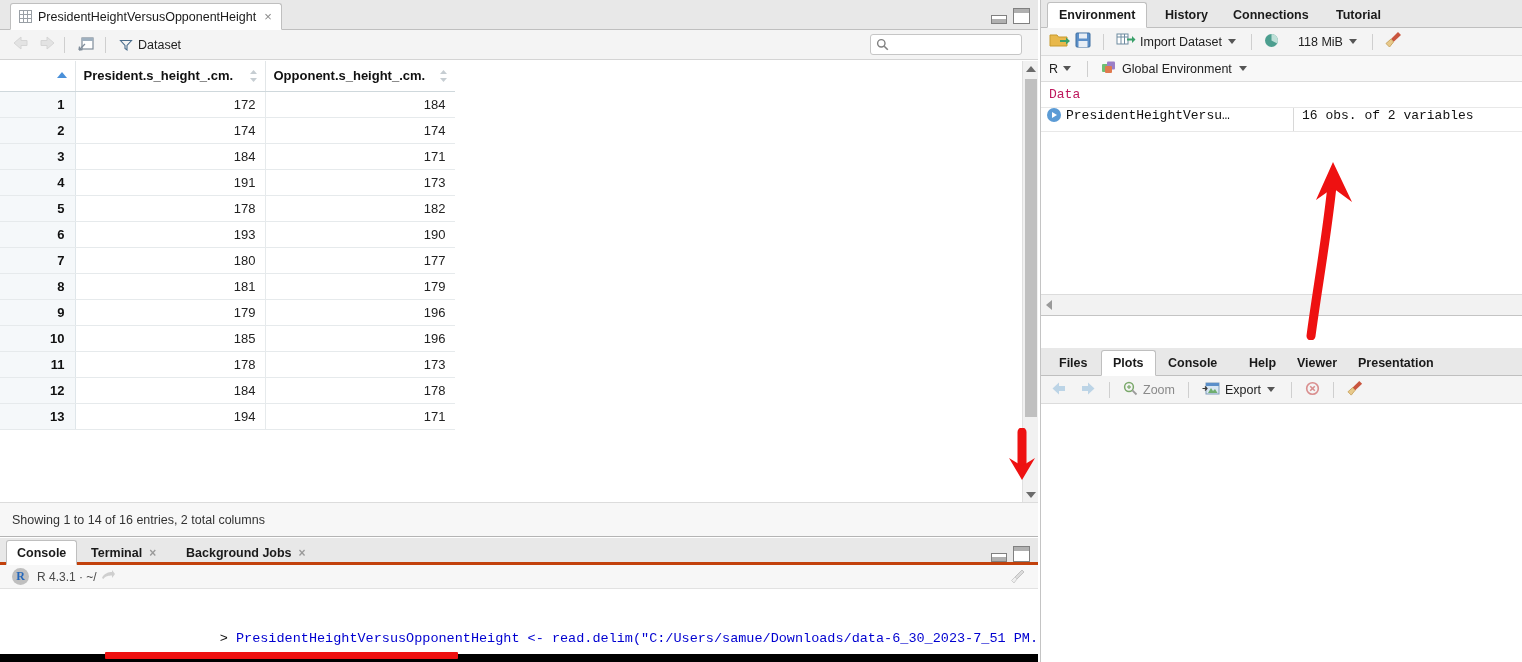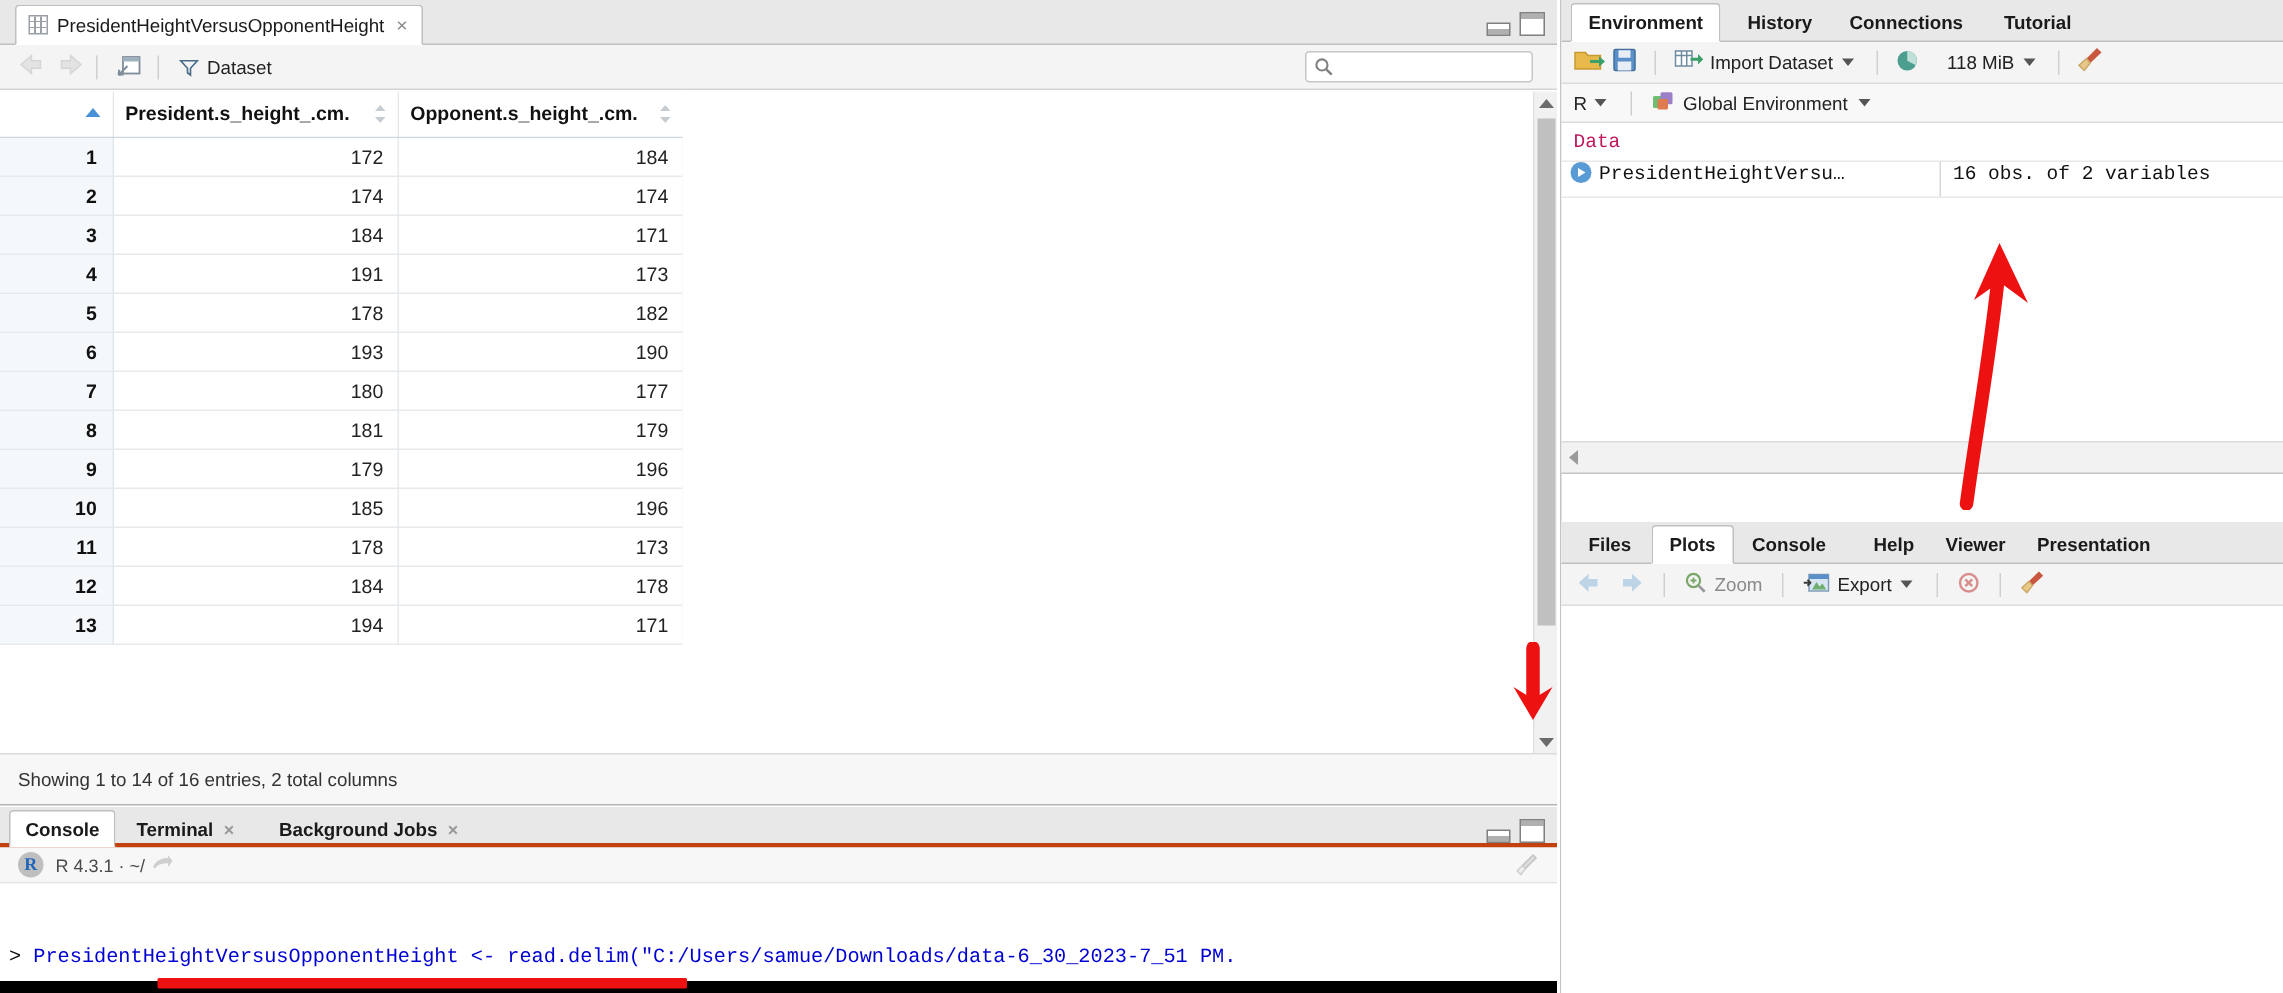--- a/index.html
+++ b/index.html
@@ -269,21 +269,21 @@
     height: 70px;
     background: #fff;
     font-family: "Liberation Mono", monospace;
     font-size: 13.5px;
     line-height: 19px;
     color: #0000d0;
     padding: 2px 0 0 6px;
     overflow: hidden;
     white-space: pre;
   }
-  .cline { white-space: pre; }
+  .cline { white-space: pre; text-align: right; }
   .prompt { color: #111; }
 
   
   .right-col {
     position: absolute; left: 1040px; top: 0;
     width: 482px; height: 662px;
     background: #fff;
     border-left: 1px solid #c4c4c4;
   }
 

